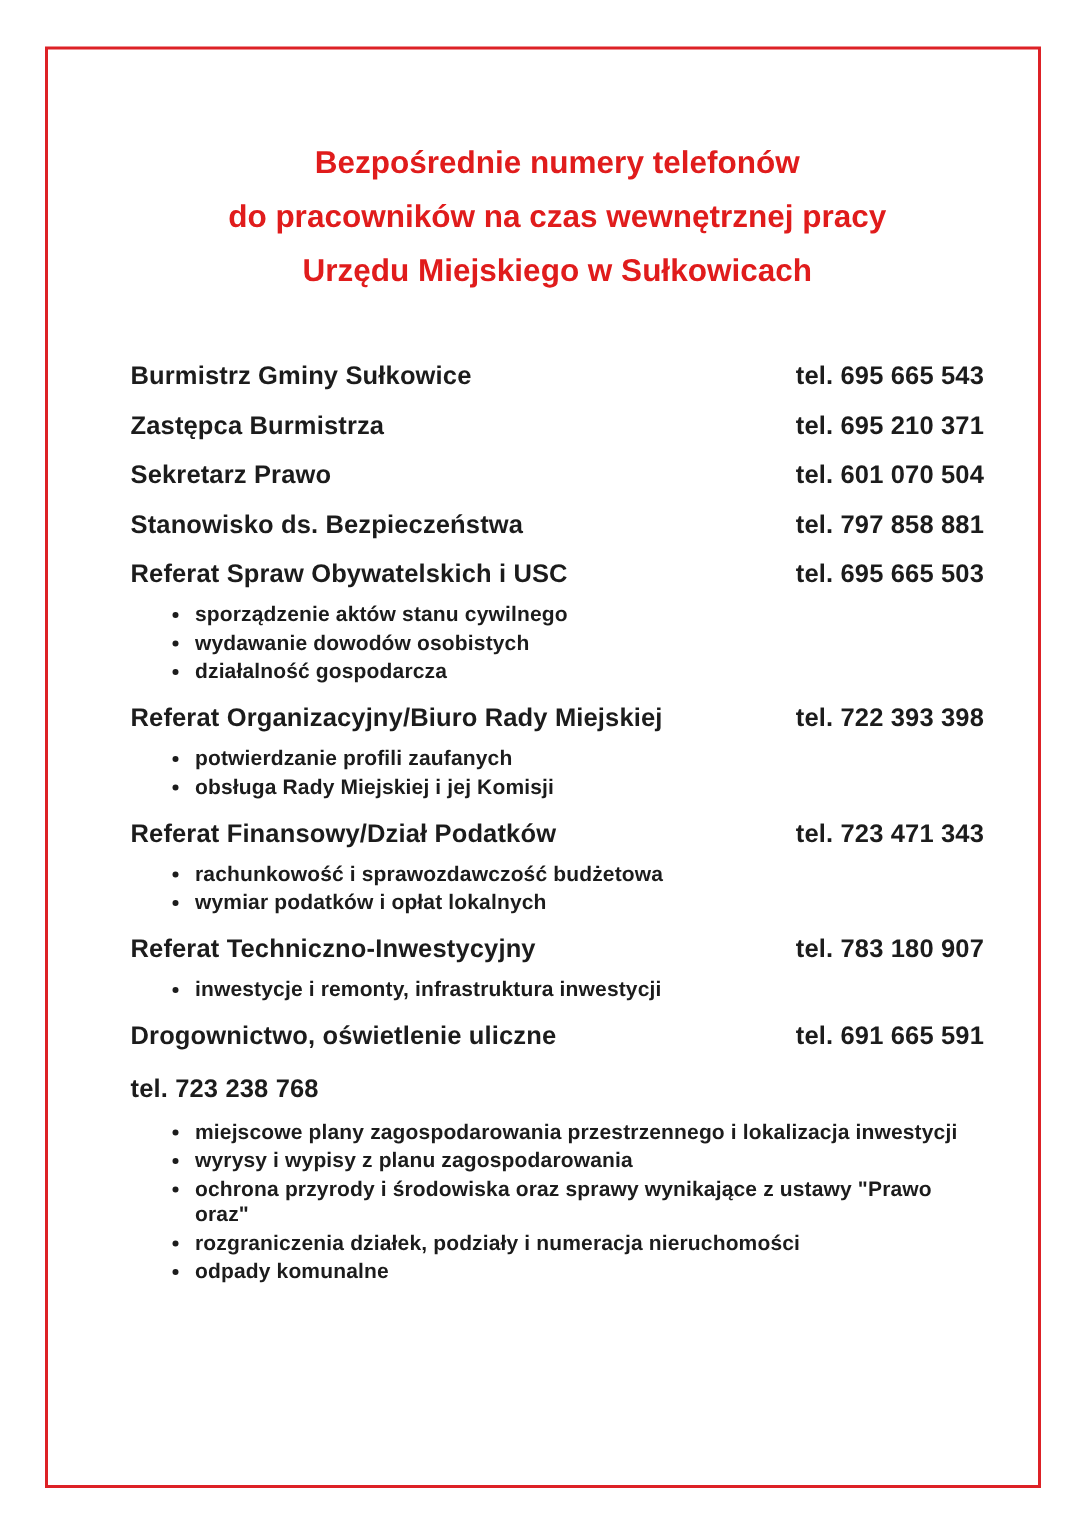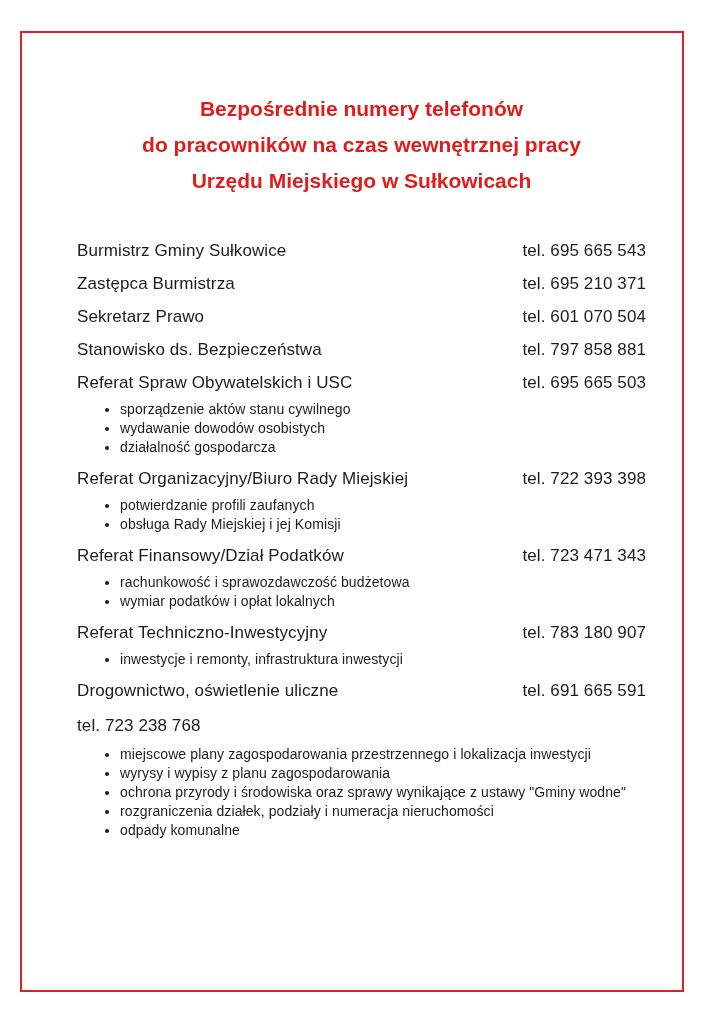--- a/index.html
+++ b/index.html
@@ -16,21 +16,21 @@
   }
   .page {
     position: relative;
     width: 724px;
     height: 1024px;
     background: var(--paper);
     overflow: hidden;
   }
   .frame {
     position: absolute;
-    left: 20px;
+    left: 30px;
     top: 31px;
     width: 664px;
     height: 961px;
     border: 2px solid var(--border-red);
     padding-left: 28px;
   }
   .content {
     position: absolute;
     left: 55px;
     top: 58px;
@@ -39,21 +39,21 @@
   .title {
     color: var(--accent-red);
     font-size: 21px;
     font-weight: bold;
     line-height: 36px;
     text-align: center;
     margin-bottom: 42px;
   }
   .title-line { display: block; }
 
-  .entry { margin-top: 13px; }
+  .entry { margin-top: 13px; font-weight: bold; }
   .entry:first-child { margin-top: 0; }
 
   .entry-head {
     display: flex;
     justify-content: space-between;
     align-items: baseline;
     font-size: 17px;
     line-height: 20px;
     letter-spacing: 0.1px;
   }
@@ -163,21 +163,21 @@
               <span class="entry-phone">tel. 691 665 591</span>
             </div>
           </div>
           <div class="entry">
             <div class="entry-head stacked">
               <span class="entry-phone">tel. 723 238 768</span>
             </div>
             <ul class="bullets">
               <li>miejscowe plany zagospodarowania przestrzennego i lokalizacja inwestycji</li>
               <li>wyrysy i wypisy z planu zagospodarowania</li>
-              <li>ochrona przyrody i środowiska oraz sprawy wynikające z ustawy "Gminy wodne"</li>
+              <li>ochrona przyrody i środowiska oraz sprawy wynikające z ustawy "Prawo oraz"</li>
               <li>rozgraniczenia działek, podziały i numeracja nieruchomości</li>
               <li>odpady komunalne</li>
             </ul>
           </div>
         </div>
     </div>
   </div>
 </div>
 
 </body></html>

